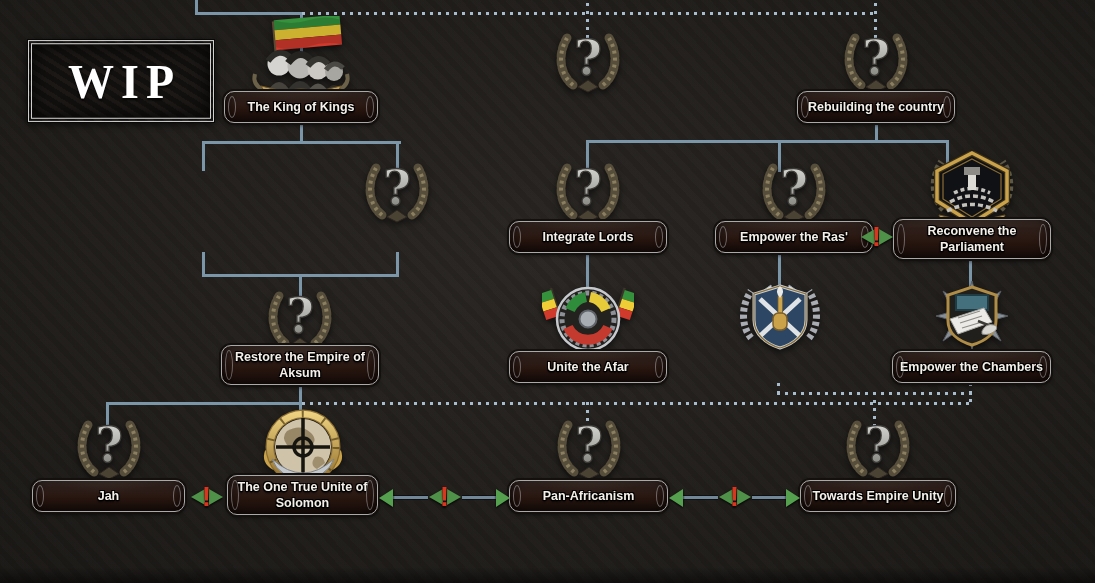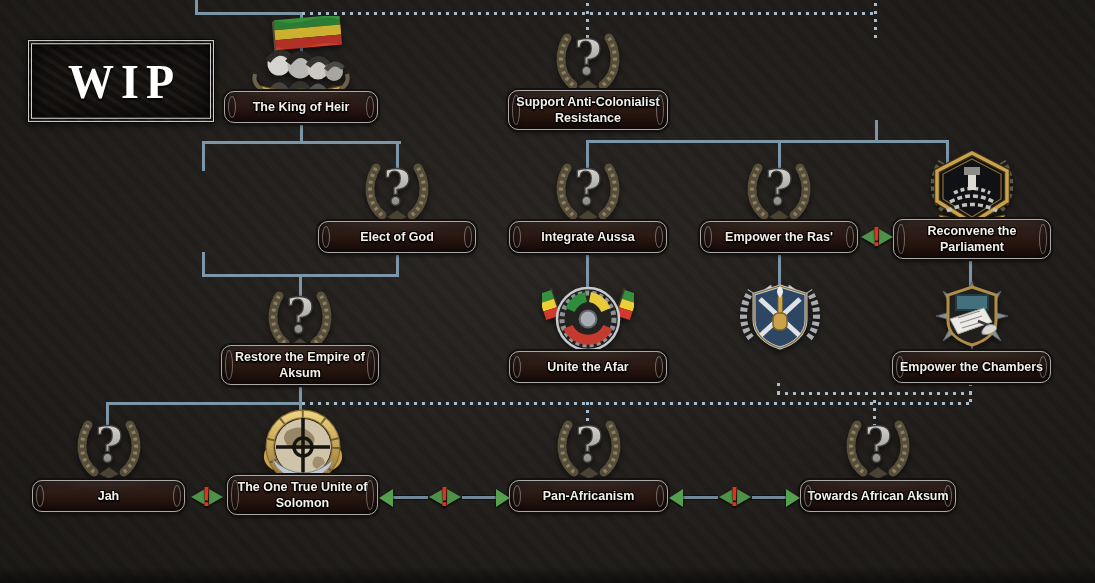--- a/index.html
+++ b/index.html
@@ -253,55 +253,56 @@
 
   <div id="wip">
     <span>WIP</span>
   </div>
 
   <div class="node" style="left:224px;top:16px;width:154px;height:107px">
     <div class="icw"><svg width="104" height="78" viewBox="0 0 104 78">
           <use href="#i-king"></use>
         </svg></div>
     <div class="plaque" style="height:30px">
-      <span>The King of Heir</span>
+      <span>The King of Kings</span>
     </div>
   </div>
 
   <div class="node" style="left:508px;top:25px;width:160px;height:105px">
     <div class="icw"><svg width="74" height="68" viewBox="0 0 74 68">
           <use href="#i-q"></use>
         </svg></div>
-    <div class="plaque" style="height:38px">
-      <span>Support Anti-Colonialist</span>
-      <span>Resistance</span>
-    </div>
-  </div>
-
+  </div>
+
+  <div class="node" style="left:797px;top:25px;width:158px;height:98px">
+    <div class="icw"><svg width="74" height="68" viewBox="0 0 74 68">
+          <use href="#i-q"></use>
+        </svg></div>
+    <div class="plaque" style="height:30px">
+      <span>Rebuilding the country</span>
+    </div>
+  </div>
 
 
   <div class="node" style="left:318px;top:155px;width:158px;height:98px">
     <div class="icw"><svg width="74" height="68" viewBox="0 0 74 68">
           <use href="#i-q"></use>
         </svg></div>
-    <div class="plaque" style="height:30px">
-      <span>Elect of God</span>
-    </div>
   </div>
 
   <div class="node" style="left:509px;top:155px;width:158px;height:98px">
     <div class="icw"><svg width="74" height="68" viewBox="0 0 74 68">
           <use href="#i-q"></use>
         </svg></div>
     <div class="plaque" style="height:30px">
-      <span>Integrate Aussa</span>
-    </div>
-  </div>
-
-  <div class="node" style="left:700px;top:155px;width:158px;height:98px">
+      <span>Integrate Lords</span>
+    </div>
+  </div>
+
+  <div class="node" style="left:715px;top:155px;width:158px;height:98px">
     <div class="icw"><svg width="74" height="68" viewBox="0 0 74 68">
           <use href="#i-q"></use>
         </svg></div>
     <div class="plaque" style="height:30px">
       <span>Empower the Ras'</span>
     </div>
   </div>
 
   <div class="node" style="left:893px;top:151px;width:158px;height:108px">
     <div class="icw"><svg width="86" height="76" viewBox="0 0 86 76">
@@ -373,21 +374,21 @@
     <div class="plaque" style="height:30px">
       <span>Pan-Africanism</span>
     </div>
   </div>
 
   <div class="node" style="left:800px;top:412px;width:156px;height:100px">
     <div class="icw"><svg width="74" height="68" viewBox="0 0 74 68">
           <use href="#i-q"></use>
         </svg></div>
     <div class="plaque" style="height:30px">
-      <span>Towards African Aksum</span>
+      <span>Towards Empire Unity</span>
     </div>
   </div>
 
   <div class="exwrap" style="left:858px;top:224px;width:37px;height:27px">
     <div class="exb">
       <span class="gl"></span>
       <span class="gr"></span>
       <span class="bang">!</span>
     </div>
   </div>

